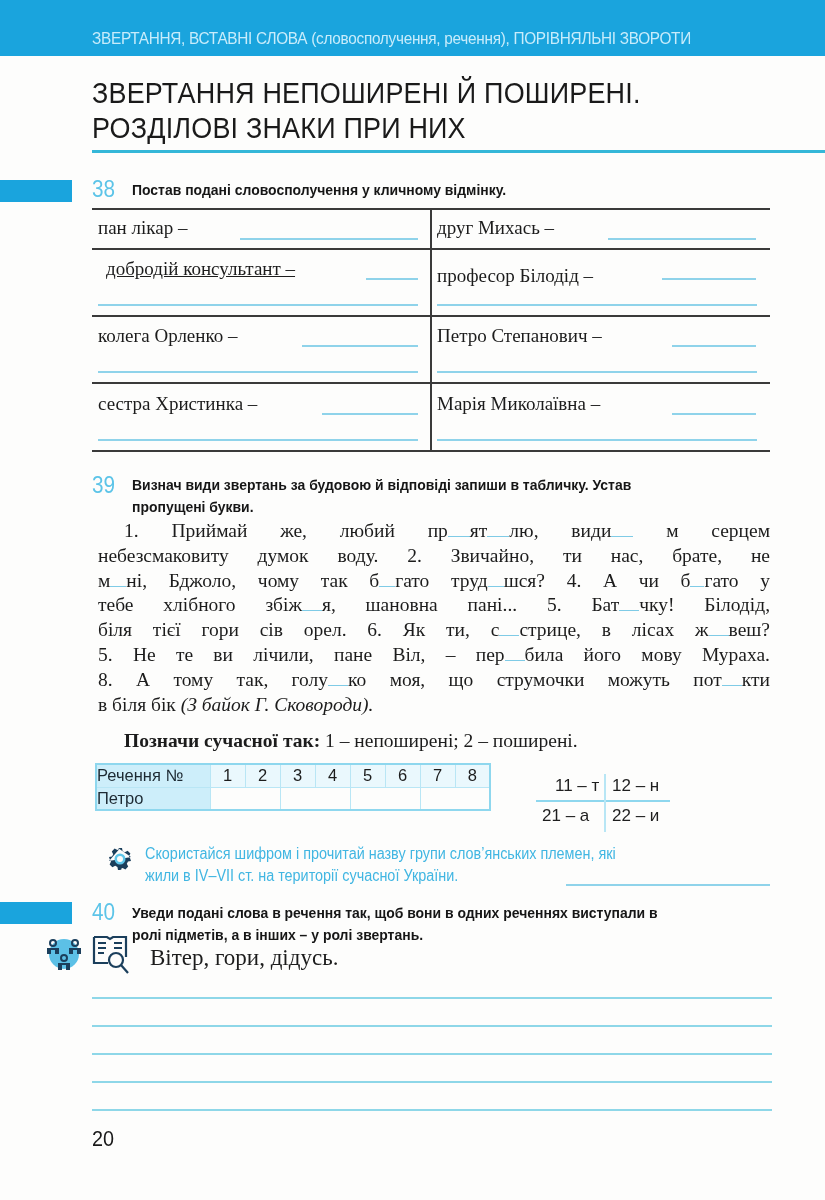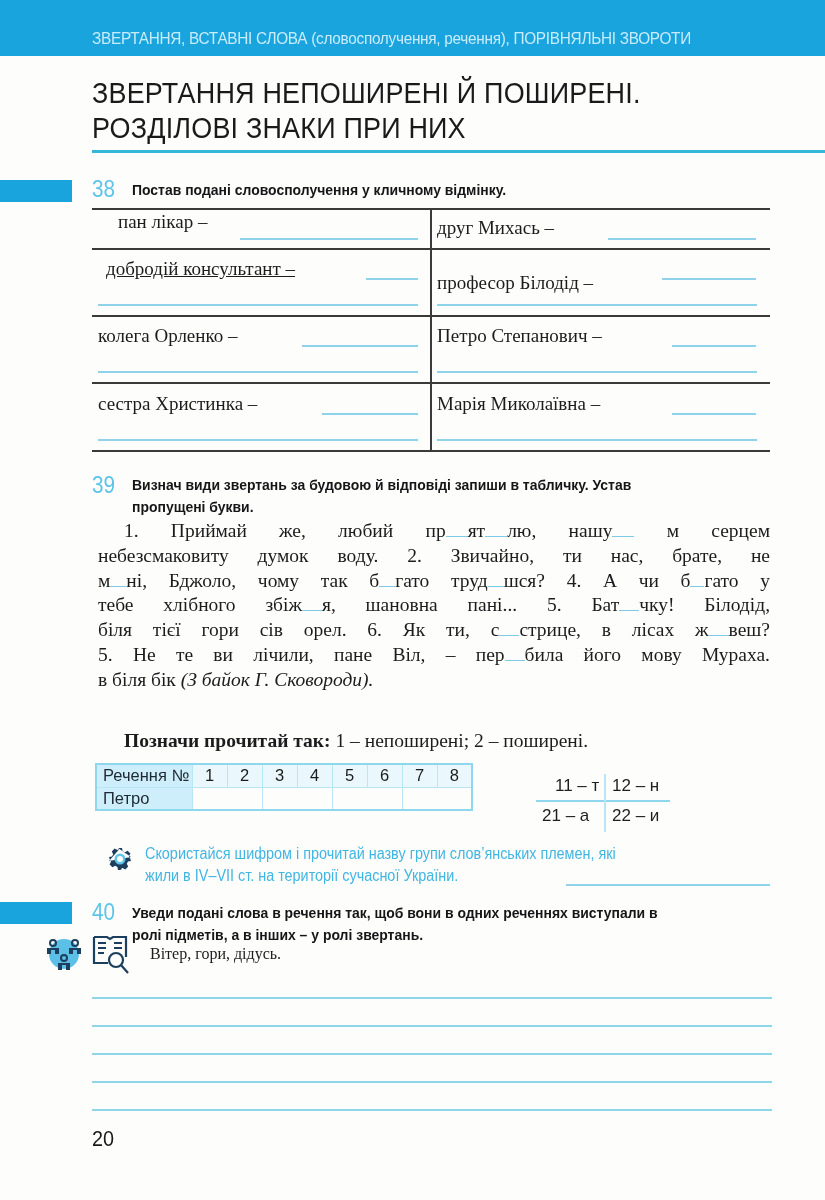--- a/index.html
+++ b/index.html
@@ -26,31 +26,31 @@
 
   
   .ex39-text { position: absolute; left: 98px; top: 519px; width: 672px; font-size: 19.5px; line-height: 24.8px; text-align: justify; }
   .ex39-text .line { display: block; white-space: nowrap; text-align-last: justify; }
   .gap { display: inline-block; border-bottom: 1.5px solid #7fcbe6; height: 18px; vertical-align: baseline; }
   .instruction { position: absolute; left: 124px; top: 730px; font-size: 19.5px; white-space: nowrap; }
   .instruction b { font-weight: bold; }
 
   .answer-table { position: absolute; left: 95px; top: 763px; border-collapse: collapse; font-family: "Liberation Sans", sans-serif; font-size: 16.5px; border: 2px solid #8ed7ee; }
   .answer-table td { border: 1px solid #b9e6f5; height: 23px; text-align: center; padding: 0; }
-  .answer-table td.rh { background: #cdeefa; text-align: left; padding-left: 6px; width: 96px; color: #1d2a33; }
+  .answer-table td.rh { background: #cdeefa; text-align: left; width: 114px; color: #1d2a33; }
   .answer-table td.num { width: 35px; background: #eaf8fd; }
 
   .cipher { position: absolute; left: 538px; top: 774px; font-family: "Liberation Sans", sans-serif; font-size: 17px; color: #1e1e1e; }
   .cipher .c { position: absolute; white-space: nowrap; }
   .cipher .h { position: absolute; left: -2px; top: 26px; width: 134px; height: 2px; background: #8ed7ee; }
   .cipher .v { position: absolute; left: 66px; top: 0; width: 2px; height: 58px; background: #b8e6f5; }
 
   .hint { position: absolute; left: 145px; top: 843px; font-family: "Liberation Sans", sans-serif; font-size: 16px; line-height: 22px; color: #41b6e2; transform: scaleX(0.9); transform-origin: left top; white-space: nowrap; }
 
-  .ex40-words { position: absolute; left: 150px; top: 945px; font-size: 16px; }
+  .ex40-words { position: absolute; left: 150px; top: 945px; font-size: 23px; }
   .write-line { position: absolute; left: 92px; width: 680px; height: 2px; background: #8ed7e8; }
   .page-num { position: absolute; left: 92px; top: 1126px; font-family: "Liberation Sans", sans-serif; font-size: 22px; color: #1a1a1a; transform: scaleX(0.9); transform-origin: left top; }
 </style>
 </head>
 <body>
 
 <div class="top-band">
   <div class="section-title">ЗВЕРТАННЯ, ВСТАВНІ СЛОВА (словосполучення, речення), ПОРІВНЯЛЬНІ ЗВОРОТИ</div>
 </div>
 <div class="page-title">
@@ -64,29 +64,29 @@
 <div class="ex-task" style="left:132px; top:179px;">Постав подані словосполучення у кличному відмінку.</div>
 
 <div class="t38">
   <div class="hline" style="top:0;"></div>
   <div class="hline" style="top:40px;"></div>
   <div class="hline" style="top:107px;"></div>
   <div class="hline" style="top:174px;"></div>
   <div class="hline" style="top:242px;"></div>
   <div class="vline"></div>
 
-  <div class="cell-label" style="left:6px; top:3px;margin-left:20px;">пан лікар –</div>
+  <div class="cell-label" style="left:6px; top:9px;">пан лікар –</div>
   <div class="ans-line" style="left:148px; top:30px; width:178px;"></div>
   <div class="cell-label" style="left:345px; top:9px;">друг Михась –</div>
   <div class="ans-line" style="left:516px; top:30px; width:148px;"></div>
 
   <div class="cell-label" style="left:14px; top:50px;text-decoration:underline;">добродій консультант –</div>
   <div class="ans-line" style="left:274px; top:70px; width:52px;"></div>
   <div class="ans-line" style="left:6px; top:96px; width:320px;"></div>
-  <div class="cell-label" style="left:345px; top:64px;text-align:center;">професор Білодід –</div>
+  <div class="cell-label" style="left:345px; top:57px;text-align:center;">професор Білодід –</div>
   <div class="ans-line" style="left:570px; top:70px; width:94px;"></div>
   <div class="ans-line" style="left:345px; top:96px; width:320px;"></div>
 
   <div class="cell-label" style="left:6px; top:117px;">колега Орленко –</div>
   <div class="ans-line" style="left:210px; top:137px; width:116px;"></div>
   <div class="ans-line" style="left:6px; top:163px; width:320px;"></div>
   <div class="cell-label" style="left:345px; top:117px;">Петро Степанович –</div>
   <div class="ans-line" style="left:580px; top:137px; width:84px;"></div>
   <div class="ans-line" style="left:345px; top:163px; width:320px;"></div>
 
@@ -98,31 +98,32 @@
   <div class="ans-line" style="left:345px; top:231px; width:320px;"></div>
 </div>
 
 <div class="ex-num" style="left:92px; top:472px;">39</div>
 <div class="ex-task" style="left:132px; top:474px;">
   <div>Визнач види звертань за будовою й відповіді запиши в табличку. Устав</div>
   <div>пропущені букви.</div>
 </div>
 
 <div class="ex39-text">
-  <span class="line" style="padding-left:26px;"><span>1. Приймай же, любий пр</span><span class="gap" style="width:22px;"></span><span>ят</span><span class="gap" style="width:22px;"></span><span>лю, нашу</span><span class="gap" style="width:22px;"></span> <span>м серцем</span></span>
+  <span class="line" style="padding-left:26px;"><span>1. Приймай же, любий пр</span><span class="gap" style="width:22px;"></span><span>ят</span><span class="gap" style="width:22px;"></span><span>лю, види</span><span class="gap" style="width:22px;"></span> <span>м серцем</span></span>
   <span class="line">небезсмаковиту думок воду. 2. Звичайно, ти нас, брате, не</span>
   <span class="line"><span>м</span><span class="gap" style="width:16px;"></span><span>ні, Бджоло, чому так б</span><span class="gap" style="width:16px;"></span><span>гато труд</span><span class="gap" style="width:16px;"></span><span>шся? 4. А чи б</span><span class="gap" style="width:14px;"></span><span>гато у</span></span>
   <span class="line"><span>тебе хлібного збіж</span><span class="gap" style="width:20px;"></span><span>я, шановна пані... 5. Бат</span><span class="gap" style="width:20px;"></span><span>чку! Білодід,</span></span>
   <span class="line"><span>біля тієї гори сів орел. 6. Як ти, с</span><span class="gap" style="width:20px;"></span><span>стрице, в лісах ж</span><span class="gap" style="width:20px;"></span><span>веш?</span></span>
   <span class="line"><span>5. Не те ви лічили, пане Віл, – пер</span><span class="gap" style="width:20px;"></span><span>била його мову Мураха.</span></span>
+  <span class="line"><span>8. А тому так, голу</span><span class="gap" style="width:20px;"></span><span>ко моя, що струмочки можуть пот</span><span class="gap" style="width:20px;"></span><span>кти</span></span>
   <span style="display:block; white-space:nowrap;"><span>в біля бік</span> <i style="font-style:italic;">(З байок Г. Сковороди).</i></span>
 </div>
 
 <div class="instruction">
-  <b>Позначи прочитай так:</b><span> 1 – непоширені; 2 – поширені.</span>
+  <b>Позначи сучасної так:</b><span> 1 – непоширені; 2 – поширені.</span>
 </div>
 
 <table class="answer-table">
   <tbody>
       <tr>
     <td class="rh">Речення №</td>
     <td class="num">1</td>
     <td class="num">2</td>
     <td class="num">3</td>
     <td class="num">4</td>

